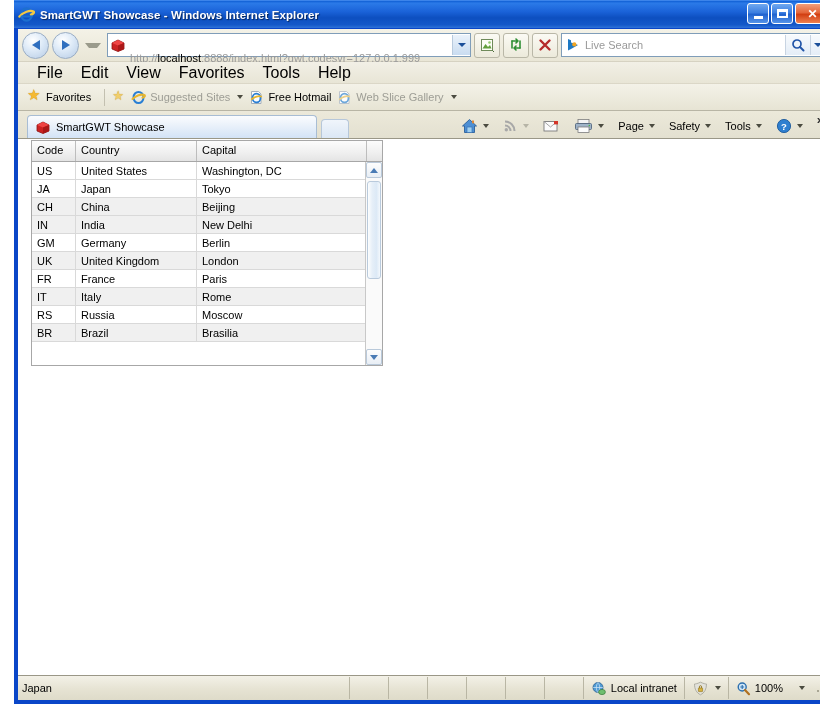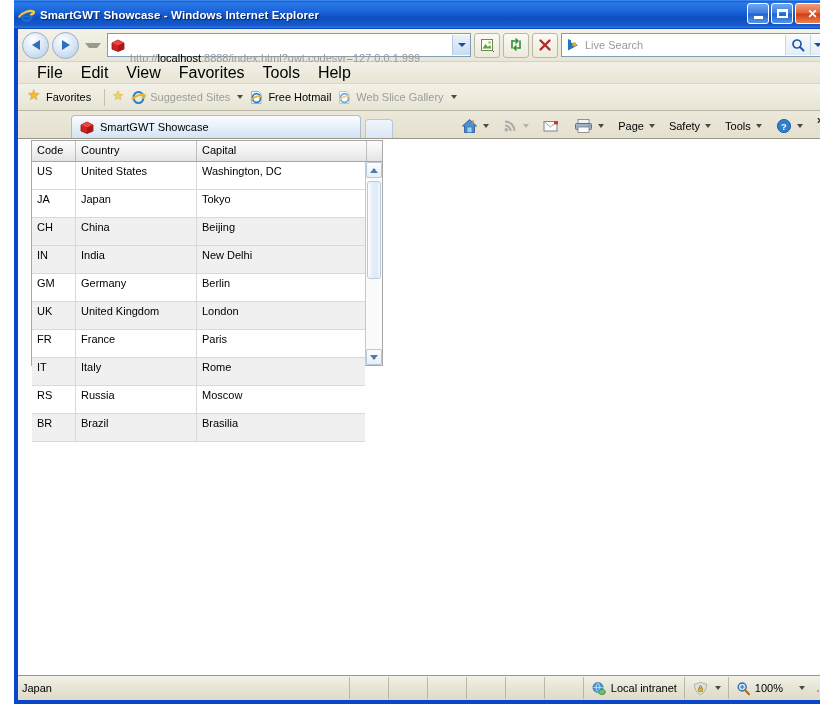--- a/index.html
+++ b/index.html
@@ -266,21 +266,20 @@
     height: 23px;
     background: linear-gradient(to bottom, #fbfcfe 0%, #e3edf9 60%, #d3e3f6 100%);
     border: 1px solid #a8bdd4;
     border-bottom: none;
     border-radius: 4px 4px 0 0;
     display: flex;
     align-items: center;
     padding-left: 7px;
     box-sizing: border-box;
     gap: 5px;
-    margin-left: 44px;
   }
   .tab-newtab {
     width: 28px;
     height: 19px;
     margin-left: 4px;
     background: linear-gradient(to bottom, #f0f5fb 0%, #dbe7f5 100%);
     border: 1px solid #b6c7da;
     border-bottom: none;
     border-radius: 4px 4px 0 0;
     box-sizing: border-box;
@@ -348,21 +347,21 @@
     flex: 1 1 auto;
     display: flex;
     min-height: 0;
   }
   .grid-rows {
     flex: 1 1 auto;
     min-width: 0;
   }
   .grow {
     display: flex;
-    height: 28px;
+    height: 18px;
     border-bottom: 1px solid #d9d9d9;
     box-sizing: border-box;
   }
   .grow.odd  { background: #ffffff; }
   .grow.even { background: #f0f0f0; }
   .gcell {
     box-sizing: border-box;
     border-right: 1px solid #d9d9d9;
     padding-left: 5px;
     line-height: 19px;

